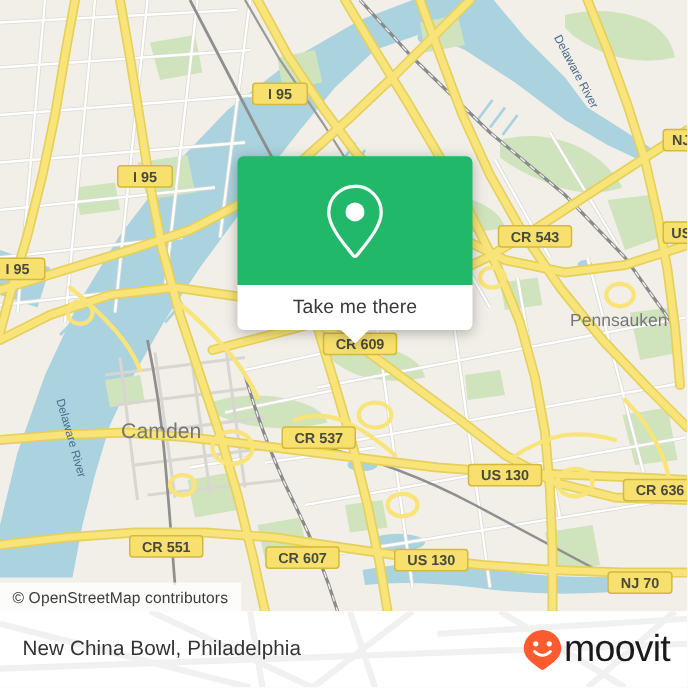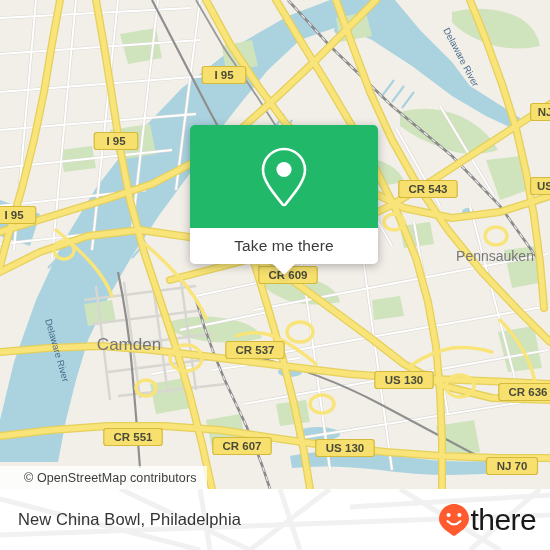--- a/index.html
+++ b/index.html
@@ -32,21 +32,21 @@
   #map-svg { display: block; width: 550px; height: 489px; }
 
   
   #attribution {
     position: absolute;
     left: 0;
     top: 466px;
     height: 23px;
     display: flex;
     align-items: center;
-    padding: 0 10px 0 24px;
+    padding: 0 10px 0 10px;
     background: rgba(255,255,255,0.78);
     font-size: 12.5px;
     color: #3d3d3d;
     letter-spacing: 0.1px;
     white-space: nowrap;
     z-index: 6;
   }
 
   
   #callout {
@@ -441,18 +441,18 @@
     </svg>
     <div id="footer-inner">
       <div id="place-title">New China Bowl, Philadelphia</div>
       <div id="brand-logo">
         <svg width="32" height="34" viewBox="0 0 32 34">
           <path d="M16 1 C7.7 1 1 7.7 1 16 C1 24 11 29.5 14.9 32.6 C15.5 33.1 16.5 33.1 17.1 32.6 C21 29.5 31 24 31 16 C31 7.7 24.3 1 16 1 Z" fill="#ff5b2e"></path>
           <circle cx="10.6" cy="12" r="2.1" fill="#ffffff"></circle>
           <circle cx="21.4" cy="12" r="2.1" fill="#ffffff"></circle>
           <path d="M9.6 18.2 Q16 24.4 22.4 18.2" fill="none" stroke="#ffffff" stroke-width="2.2" stroke-linecap="round"></path>
         </svg>
-        <span id="brand-wordmark">there</span>
+        <span id="brand-wordmark">moovit</span>
       </div>
     </div>
   </div>
 
 </div>
 
 </body></html>

